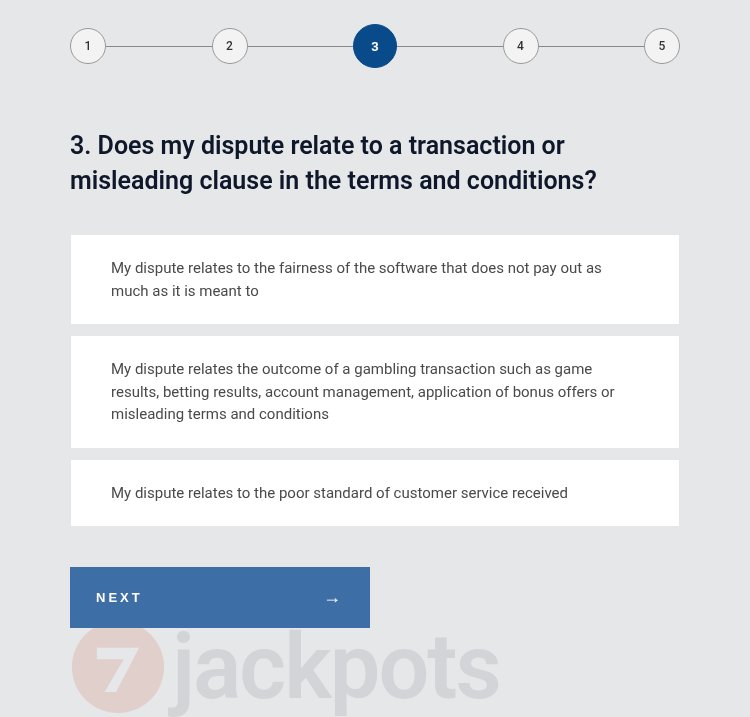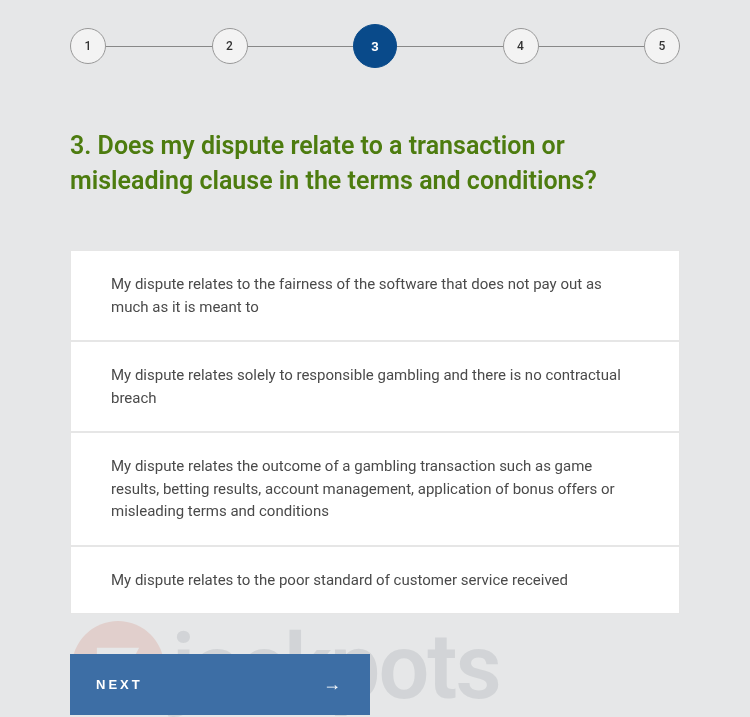--- a/index.html
+++ b/index.html
@@ -47,27 +47,28 @@
   }
   .line {
     flex: 1;
     height: 1px;
     background: #888;
     z-index: 1;
   }
   .question-title {
     font-size: 25px;
     font-weight: 600;
-    color: #4d7c0f;
+    color: #0f172a;
     line-height: 1.4;
-    margin-bottom: 52px;
+    margin-bottom: 36px;
   }
   .options {
     display: flex;
     flex-direction: column;
+    gap: 10px;
     margin-bottom: 40px;
   }
   .option {
     background: #fff;
     border: 1px solid #e6e6e6;
     padding: 22px 40px;
     font-size: 15px;
     color: #4a4a4a;
     line-height: 1.5;
     cursor: pointer;
@@ -140,21 +141,20 @@
     <div class="line"></div>
     <div class="step">
         <span>5</span>
       </div>
   </div>
 
   <h2 class="question-title">3. Does my dispute relate to a transaction or misleading clause in the terms and conditions?</h2>
 
   <div class="options">
     <div class="option"><span>My dispute relates to the fairness of the software that does not pay out as much as it is meant to</span></div>
-    <div class="option"><span>My dispute relates solely to responsible gambling and there is no contractual breach</span></div>
     <div class="option"><span>My dispute relates the outcome of a gambling transaction such as game results, betting results, account management, application of bonus offers or misleading terms and conditions</span></div>
     <div class="option"><span>My dispute relates to the poor standard of customer service received</span></div>
   </div>
 
   <button class="next-btn">
     <span>NEXT</span>
     <span class="arrow">→</span>
   </button>
 
 </div>

